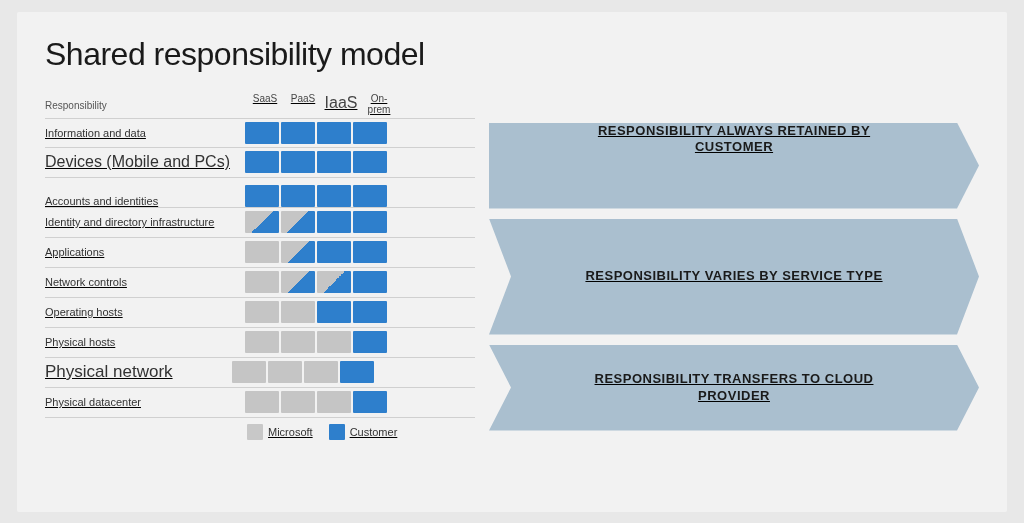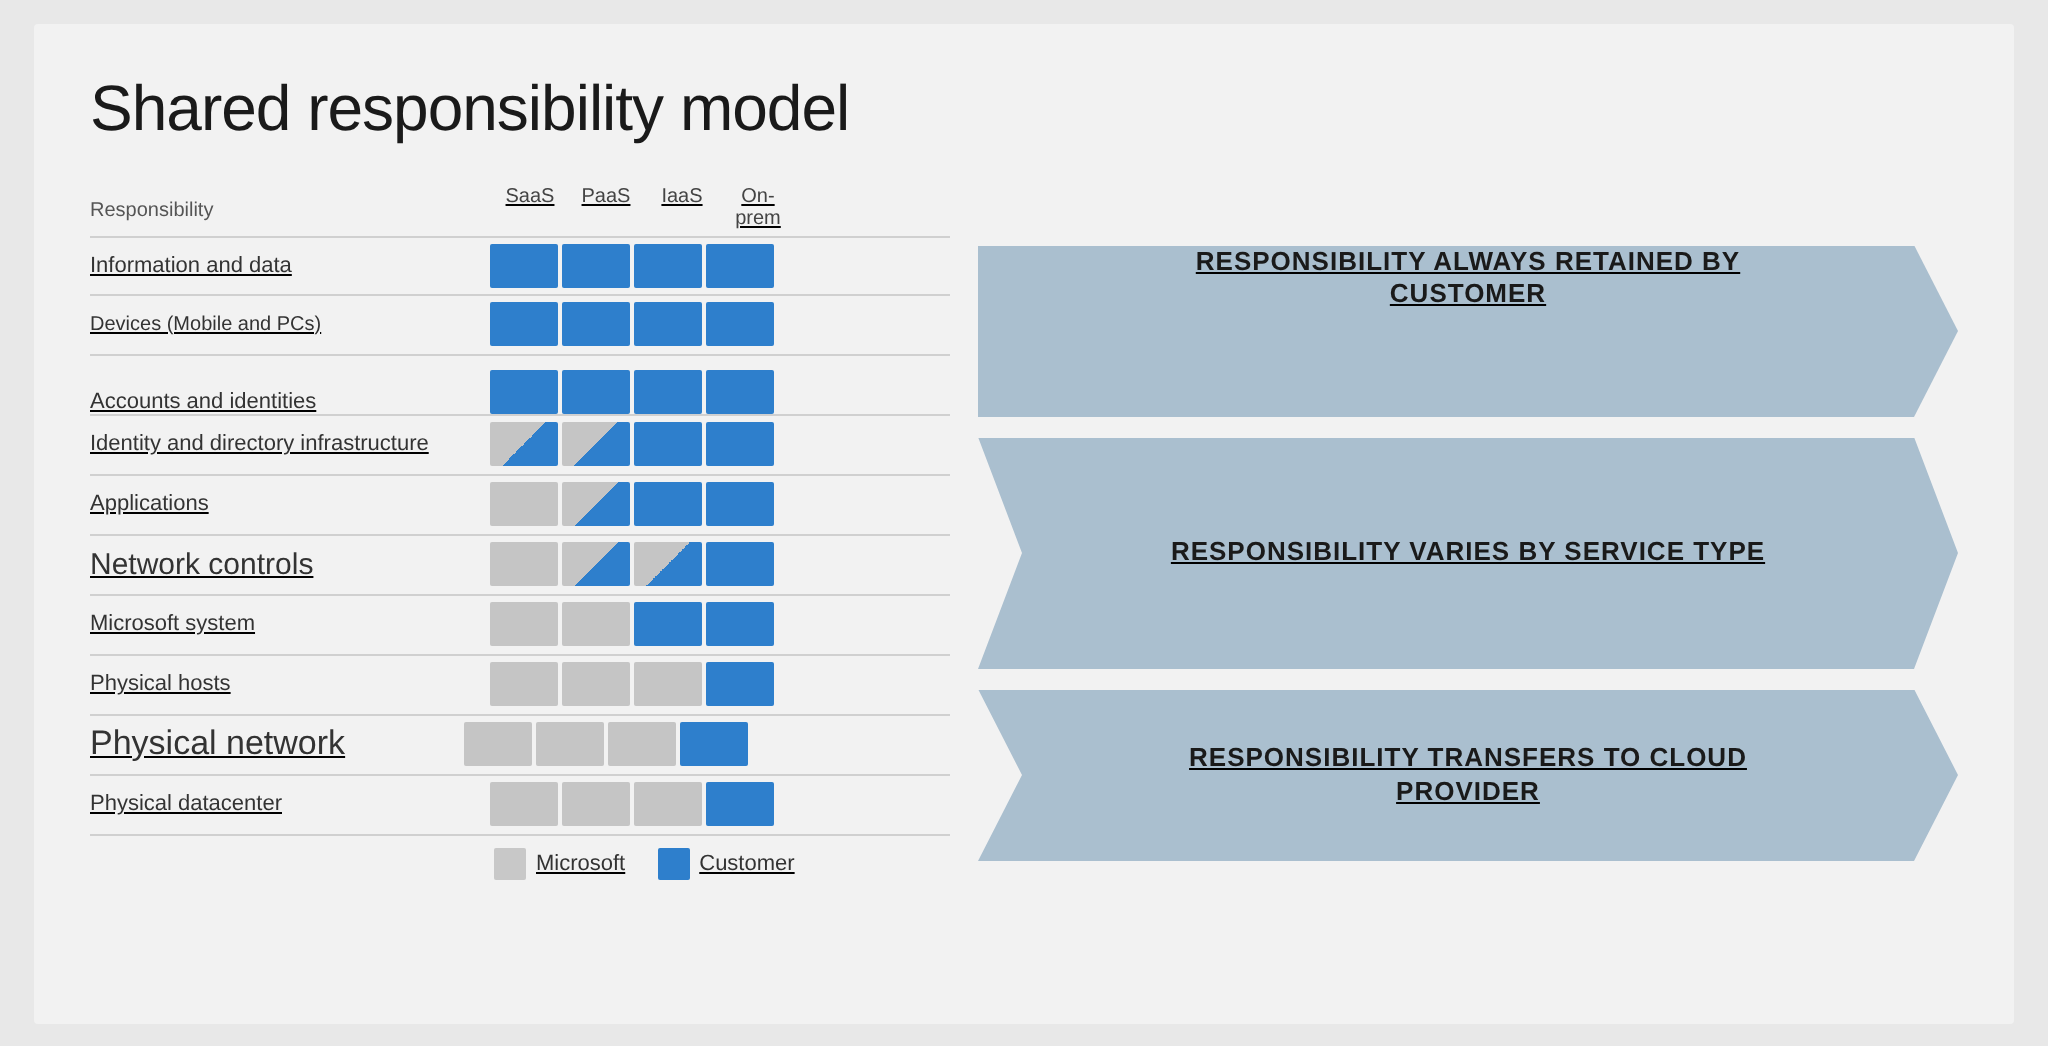--- a/index.html
+++ b/index.html
@@ -110,36 +110,36 @@
 
     <div class="left-col">
 
       <div style="display:flex; margin-left:202px; margin-bottom:2px; align-items:flex-end;">
         <div style="font-size:10px;color:#555;width:0;overflow:visible;white-space:nowrap;position:relative;left:-202px;"></div>
       </div>
       <div style="display:flex; margin-left:202px; margin-bottom:3px; gap:2px;">
         <div style="font-size:10px;color:#555;position:absolute;left:28px;top:88px;">Responsibility</div>
         <div class="col-header" style="font-size:10px;color:#444;text-align:center;width:36px;">SaaS</div>
         <div class="col-header" style="font-size:10px;color:#444;text-align:center;width:36px;">PaaS</div>
-        <div class="col-header" style="font-size:10px;color:#444;text-align:center;width:36px;">IaaS</div>
+        <div class="col-header" style="font-size:16px;color:#444;text-align:center;width:36px;">IaaS</div>
         <div class="col-header" style="font-size:10px;color:#444;text-align:center;width:36px;line-height:1.1;">On-<br>prem</div>
       </div>
 
       <div id="table-rows">
       <div class="table-row" style="display: flex; align-items: center; height: 30px; border-bottom: 1px solid rgb(208, 208, 208); border-top: 1px solid rgb(208, 208, 208);">
             <div class="row-label" style="width: 200px; font-size: 11px; color: rgb(51, 51, 51); padding-right: 8px; white-space: nowrap;">Information and data</div>
             <div style="display: flex; gap: 2px;">
               <div style="width: 34px; height: 22px; border-radius: 1px; background: rgb(46, 127, 204);"></div>
               <div style="width: 34px; height: 22px; border-radius: 1px; background: rgb(46, 127, 204);"></div>
               <div style="width: 34px; height: 22px; border-radius: 1px; background: rgb(46, 127, 204);"></div>
               <div style="width: 34px; height: 22px; border-radius: 1px; background: rgb(46, 127, 204);"></div>
             </div>
           </div>
           <div class="table-row" style="display: flex; align-items: center; height: 30px; border-bottom: 1px solid rgb(208, 208, 208);">
-            <div class="row-label" style="width: 200px; font-size: 10px; color: rgb(51, 51, 51); padding-right: 8px; white-space: nowrap;">Devices (Mobile and PCs)</div>
+            <div class="row-label" style="width: 200px; font-size: 16px; color: rgb(51, 51, 51); padding-right: 8px; white-space: nowrap;">Devices (Mobile and PCs)</div>
             <div style="display: flex; gap: 2px;">
               <div style="width: 34px; height: 22px; border-radius: 1px; background: rgb(46, 127, 204);"></div>
               <div style="width: 34px; height: 22px; border-radius: 1px; background: rgb(46, 127, 204);"></div>
               <div style="width: 34px; height: 22px; border-radius: 1px; background: rgb(46, 127, 204);"></div>
               <div style="width: 34px; height: 22px; border-radius: 1px; background: rgb(46, 127, 204);"></div>
             </div>
           </div>
           <div class="table-row" style="display: flex; align-items: flex-end; height: 30px; border-bottom: 1px solid rgb(208, 208, 208);">
             <div class="row-label" style="width: 200px; font-size: 11px; color: rgb(51, 51, 51); padding-right: 8px; white-space: nowrap;">Accounts and identities</div>
             <div style="display: flex; gap: 2px;">
@@ -161,30 +161,30 @@
           <div class="table-row" style="display: flex; align-items: center; height: 30px; border-bottom: 1px solid rgb(208, 208, 208);">
             <div class="row-label" style="width: 200px; font-size: 11px; color: rgb(51, 51, 51); padding-right: 8px; white-space: nowrap;">Applications</div>
             <div style="display: flex; gap: 2px;">
               <div style="width: 34px; height: 22px; border-radius: 1px; background: rgb(197, 197, 197);"></div>
               <div style="width: 34px; height: 22px; border-radius: 1px; background: linear-gradient(135deg, rgb(197, 197, 197) 50%, rgb(46, 127, 204) 50%);"></div>
               <div style="width: 34px; height: 22px; border-radius: 1px; background: rgb(46, 127, 204);"></div>
               <div style="width: 34px; height: 22px; border-radius: 1px; background: rgb(46, 127, 204);"></div>
             </div>
           </div>
           <div class="table-row" style="display: flex; align-items: center; height: 30px; border-bottom: 1px solid rgb(208, 208, 208);">
-            <div class="row-label" style="width: 200px; font-size: 15px; color: rgb(51, 51, 51); padding-right: 8px; white-space: nowrap;">Network controls</div>
-            <div style="display: flex; gap: 2px;">
-              <div style="width: 34px; height: 22px; border-radius: 1px; background: rgb(197, 197, 197);"></div>
-              <div style="width: 34px; height: 22px; border-radius: 1px; background: linear-gradient(135deg, rgb(197, 197, 197) 50%, rgb(46, 127, 204) 50%);"></div>
-              <div style="width: 34px; height: 22px; border-radius: 1px; background: linear-gradient(135deg, rgb(197, 197, 197) 50%, rgb(46, 127, 204) 50%);"></div>
-              <div style="width: 34px; height: 22px; border-radius: 1px; background: rgb(46, 127, 204);"></div>
-            </div>
-          </div>
-          <div class="table-row" style="display: flex; align-items: center; height: 30px; border-bottom: 1px solid rgb(208, 208, 208);">
-            <div class="row-label" style="width: 200px; font-size: 11px; color: rgb(51, 51, 51); padding-right: 8px; white-space: nowrap;">Microsoft system</div>
+            <div class="row-label" style="width: 200px; font-size: 11px; color: rgb(51, 51, 51); padding-right: 8px; white-space: nowrap;">Network controls</div>
+            <div style="display: flex; gap: 2px;">
+              <div style="width: 34px; height: 22px; border-radius: 1px; background: rgb(197, 197, 197);"></div>
+              <div style="width: 34px; height: 22px; border-radius: 1px; background: linear-gradient(135deg, rgb(197, 197, 197) 50%, rgb(46, 127, 204) 50%);"></div>
+              <div style="width: 34px; height: 22px; border-radius: 1px; background: linear-gradient(135deg, rgb(197, 197, 197) 50%, rgb(46, 127, 204) 50%);"></div>
+              <div style="width: 34px; height: 22px; border-radius: 1px; background: rgb(46, 127, 204);"></div>
+            </div>
+          </div>
+          <div class="table-row" style="display: flex; align-items: center; height: 30px; border-bottom: 1px solid rgb(208, 208, 208);">
+            <div class="row-label" style="width: 200px; font-size: 11px; color: rgb(51, 51, 51); padding-right: 8px; white-space: nowrap;">Operating hosts</div>
             <div style="display: flex; gap: 2px;">
               <div style="width: 34px; height: 22px; border-radius: 1px; background: rgb(197, 197, 197);"></div>
               <div style="width: 34px; height: 22px; border-radius: 1px; background: rgb(197, 197, 197);"></div>
               <div style="width: 34px; height: 22px; border-radius: 1px; background: rgb(46, 127, 204);"></div>
               <div style="width: 34px; height: 22px; border-radius: 1px; background: rgb(46, 127, 204);"></div>
             </div>
           </div>
           <div class="table-row" style="display: flex; align-items: center; height: 30px; border-bottom: 1px solid rgb(208, 208, 208);">
             <div class="row-label" style="width: 200px; font-size: 11px; color: rgb(51, 51, 51); padding-right: 8px; white-space: nowrap;">Physical hosts</div>
             <div style="display: flex; gap: 2px;">

